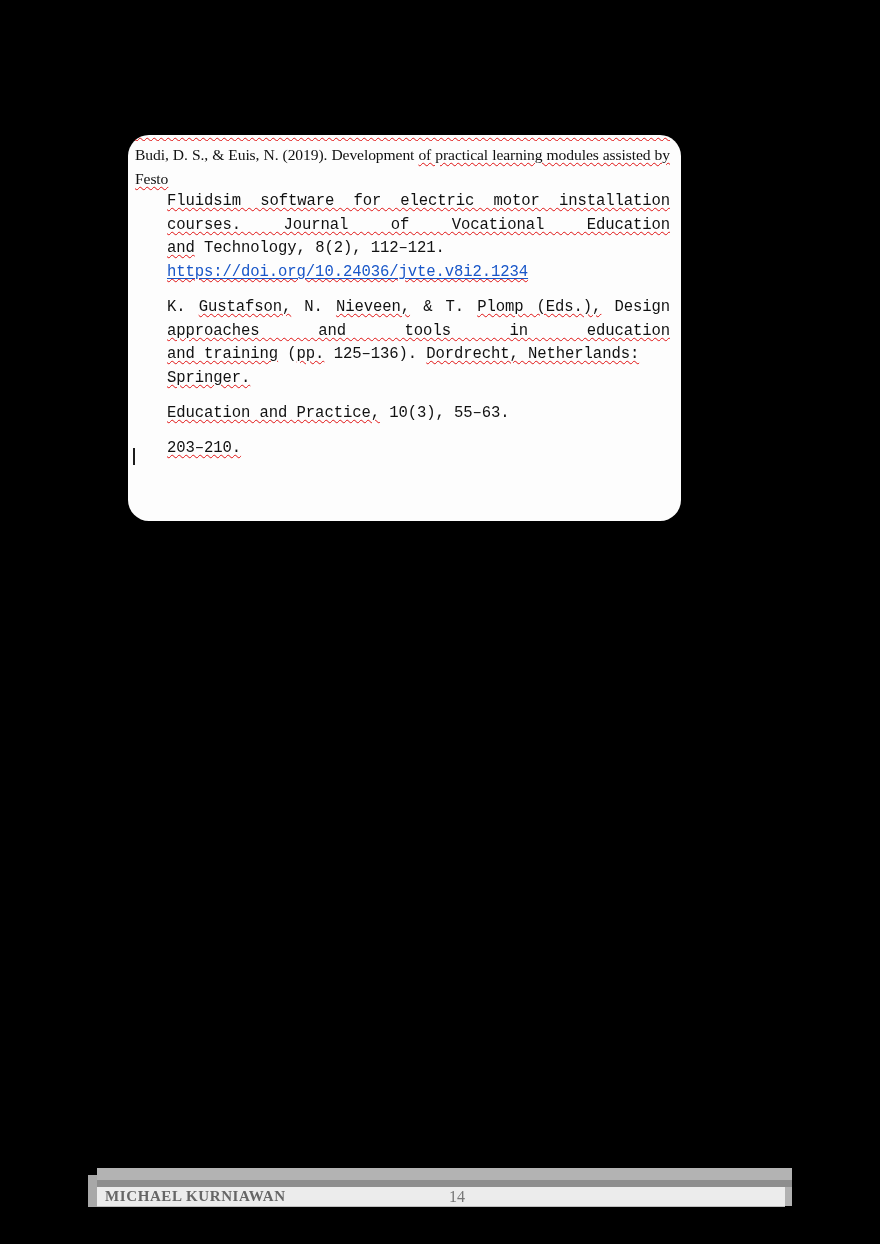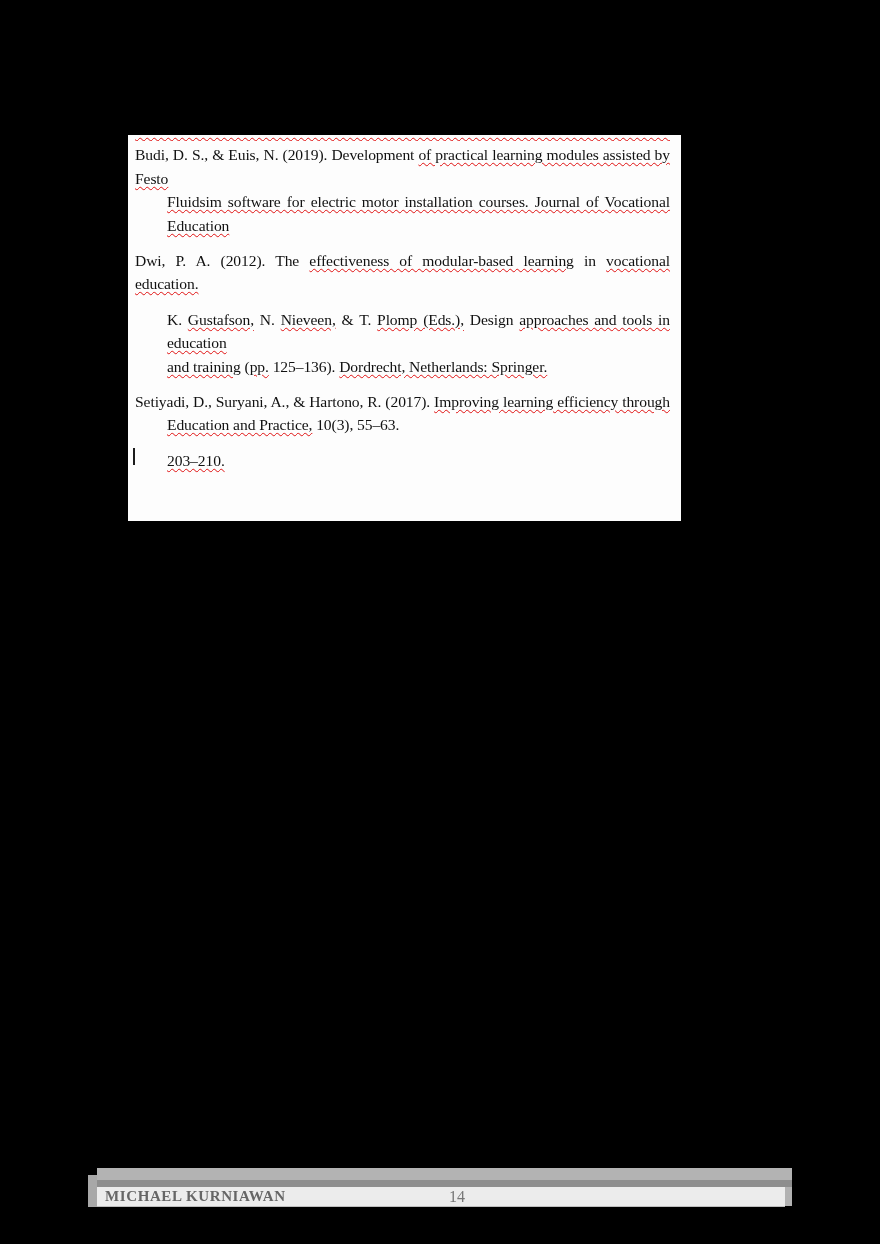--- a/index.html
+++ b/index.html
@@ -5,36 +5,37 @@
   html,body{margin:0;padding:0;}
   body{
     width:880px;height:1244px;position:relative;overflow:hidden;
     background:#000;
     font-family:"Liberation Serif","DejaVu Serif",serif;
   }
   
   .doc-page{
     position:absolute;left:128px;top:135px;width:553px;height:386px;
     background:#fdfdfd;
+    border-radius:21px;
   }
   .fragment{
     height:6px;overflow:hidden;margin:0 11px 0 7px;
   }
   .fragment .frag-inner{
     display:block;line-height:23px;font-size:15.6px;margin-top:-17px;
     white-space:nowrap;color:#1a1a1a;
   }
   .refs{padding-top:2px;}
   .ref-paragraph{margin:0 0 11.5px 0;}
   .line{
     font-size:15.6px;line-height:23.6px;letter-spacing:-0.1px;
     color:#111;margin-right:11px;
   }
   .line.first{margin-left:7px;}
-  .line.cont{margin-left:39px;}
+  .line.cont{margin-left:39px;font-family:Liberation Mono, monospace;}
   .line.j{text-align:justify;text-align-last:justify;}
   .sq{
     text-decoration-line:underline;
     text-decoration-style:wavy;
     text-decoration-color:var(--squiggle,#e01212);
     text-decoration-thickness:1px;
     text-underline-offset:2px;
   }
   .lnk{
     color:var(--link,#1856c8);
@@ -70,30 +71,29 @@
 <body>
 
 <div class="doc-page">
   <div class="fragment">
     <span class="frag-inner sq">mmm mmmm mm mmmmm mmm mmmmmm mmm mmmm mm mmmmm mmmm mmm mmmmm mmm mmmm mmmmm mm mmmm mmm mmmm mm</span>
   </div>
   <div class="refs">
       <div class="ref-paragraph">
         <div class="line first j"><span>Budi, D. S., &amp; Euis, N. (2019). Development </span><span class="sq">of practical learning modules assisted by Festo</span></div>
         <div class="line cont j"><span class="sq">Fluidsim software for electric motor installation courses. Journal of Vocational Education</span></div>
+        <div class="line cont"><span class="sq">and</span><span> Technology, 8(2), 112–121. </span><span class="sq"><span class="lnk">https://doi.org/10.24036/jvte.v8i2.1234</span></span></div>
       </div>
       <div class="ref-paragraph">
-        <div class="line first j"><span>Dwi, P. A. (2012). The </span><span class="sq">effectiveness of modular-based learning</span><span> in </span><span class="sq">vocational education.</span></div>
       </div>
       <div class="ref-paragraph">
         <div class="line cont j"><span>K. </span><span class="sq">Gustafson,</span><span> N. </span><span class="sq">Nieveen,</span><span> &amp; T. </span><span class="sq">Plomp (Eds.),</span><span> Design </span><span class="sq">approaches and tools in education</span></div>
         <div class="line cont"><span class="sq">and training</span><span> (</span><span class="sq">pp.</span><span> 125–136). </span><span class="sq">Dordrecht, Netherlands: Springer.</span></div>
       </div>
       <div class="ref-paragraph">
-        <div class="line first j"><span>Setiyadi, D., Suryani, A., &amp; Hartono, R. (2017). </span><span class="sq">Improving learning efficiency through</span></div>
         <div class="line cont"><span class="sq">Education and Practice,</span><span> 10(3), 55–63.</span></div>
       </div>
       <div class="ref-paragraph">
         <div class="line cont"><span class="sq">203–210.</span></div>
       </div>
     </div>
   <div class="text-cursor"></div>
 </div>
 
 <div class="footer-bar">

